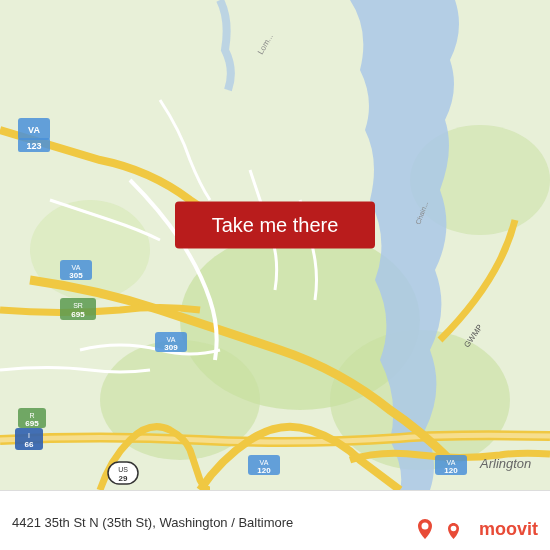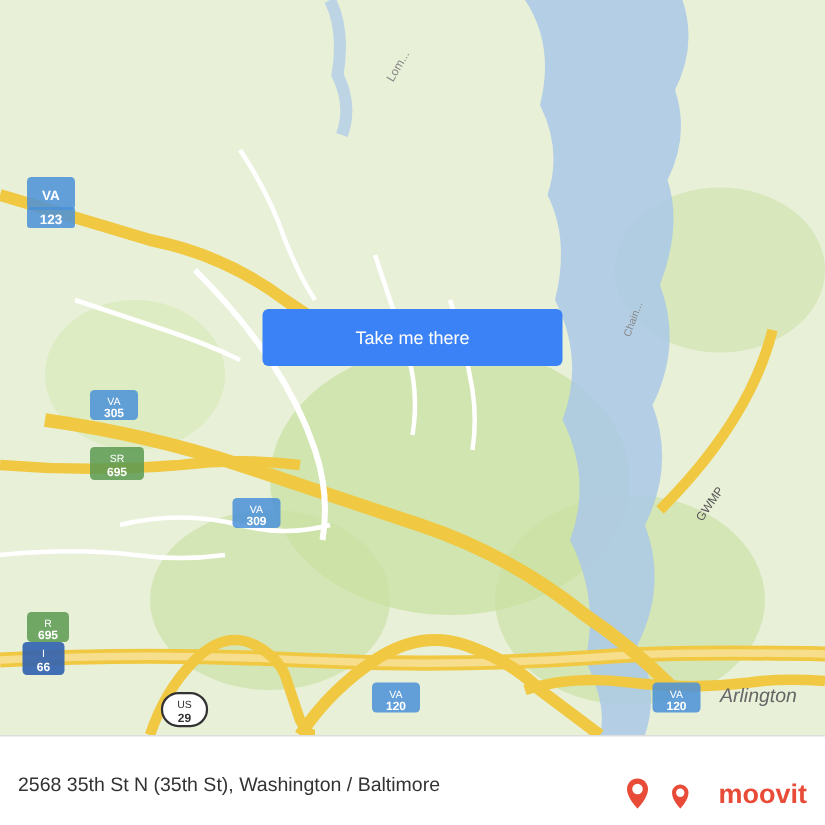--- a/index.html
+++ b/index.html
@@ -60,26 +60,26 @@
       bottom: 4px;
       left: 12px;
     }
 
     
     #take-me-there-btn {
       position: absolute;
       left: 50%;
       top: 46%;
       transform: translate(-50%, -50%);
-      background: #3b82f6;
+      background: #b91c1c;
       color: white;
       border: none;
       border-radius: 4px;
       padding: 12px 35px;
-      font-size: 12px;
+      font-size: 20px;
       font-weight: 500;
       cursor: pointer;
       white-space: nowrap;
       display: flex;
       flex-direction: column;
       align-items: center;
       gap: 8px;
       min-width: 200px;
     }
 
@@ -179,21 +179,21 @@
     <text x="262" y="55" font-size="8" fill="#888" transform="rotate(-60, 262, 55)">Lom...</text>
 
     <text x="420" y="225" font-size="7" fill="#888" transform="rotate(-70, 420, 225)">Chain...</text>
   </svg>
 
   <button id="take-me-there-btn">Take me there</button>
 </div>
 
 <div id="bottom-bar">
   <div style="display:flex; flex-direction:column; justify-content:center; flex:1;">
-    <span class="address-text" style="margin-top:6px;">2568 35th St N (35th St), Washington / Baltimore</span>
+    <span class="address-text" style="margin-top:6px;">4421 35th St N (35th St), Washington / Baltimore</span>
   </div>
 
   <div class="moovit-logo">
 
     <svg width="16" height="22" viewBox="0 0 16 22">
       <path d="M8 1 C4.134 1 1 4.134 1 8 C1 14 8 21 8 21 C8 21 15 14 15 8 C15 4.134 11.866 1 8 1 Z" fill="#e84b37"></path>
       <circle cx="8" cy="8" r="3.5" fill="white"></circle>
     </svg>
     <svg width="13" height="18" viewBox="0 0 13 18" style="margin-left:-2px; margin-top:4px;">
       <path d="M6.5 1 C3.462 1 1 3.462 1 6.5 C1 11.5 6.5 17 6.5 17 C6.5 17 12 11.5 12 6.5 C12 3.462 9.538 1 6.5 1 Z" fill="#e84b37"></path>

